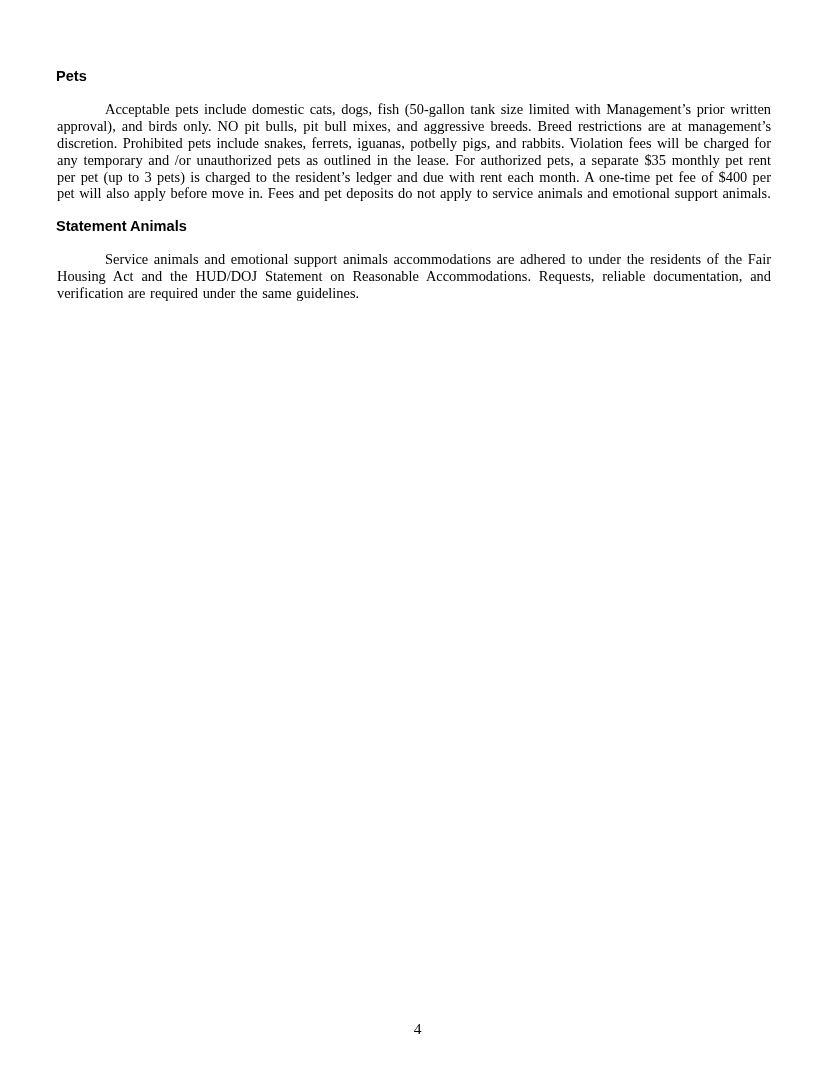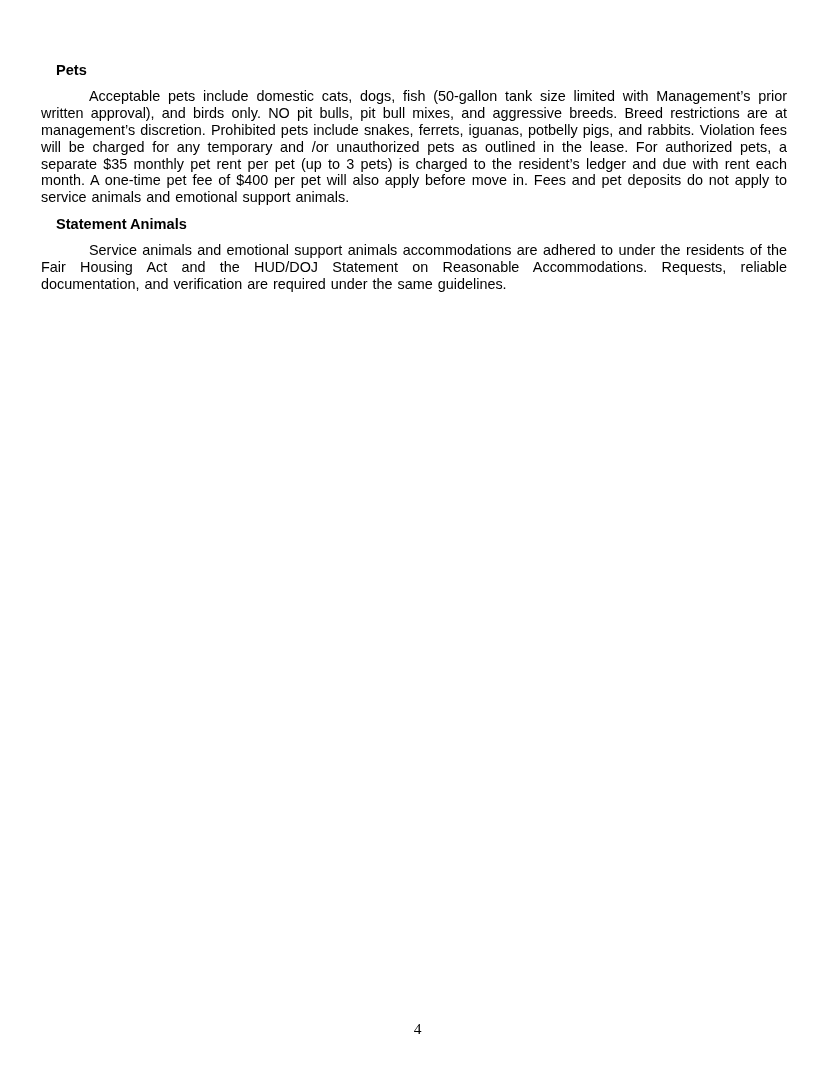--- a/index.html
+++ b/index.html
@@ -21,27 +21,28 @@
   }
   .content {
     padding: 53px 48px 0 41px;
   }
   .section-heading {
     font-weight: bold;
     font-size: 14.6px;
     margin: 10px 0 9px 15px;
   }
   .section:first-child .section-heading {
-    margin-top: 9px;
+    margin-top: 15px;
   }
   .body-para {
-    margin: 0;
+    margin: 16px;
     text-align: justify;
     text-indent: 48px;
     word-spacing: 1px;
+    font-family: Liberation Serif, serif;
   }
   .page-number {
     position: absolute;
     bottom: 42px;
     left: 0;
     width: 100%;
     text-align: center;
     font-family: "Liberation Serif", serif;
     font-size: 15.5px;
     line-height: 18px;

